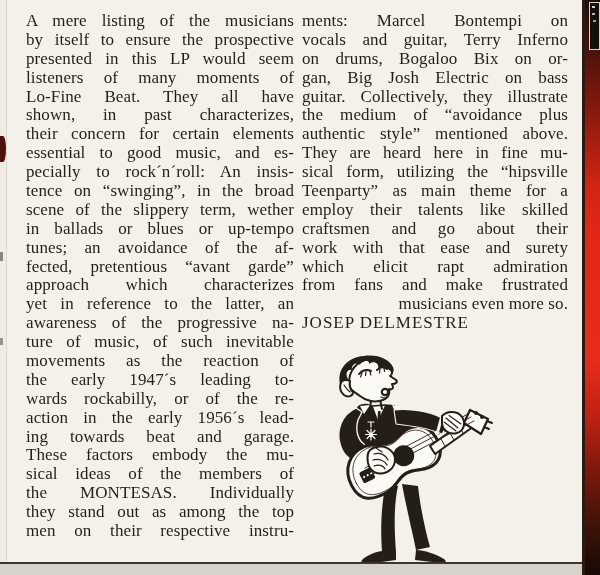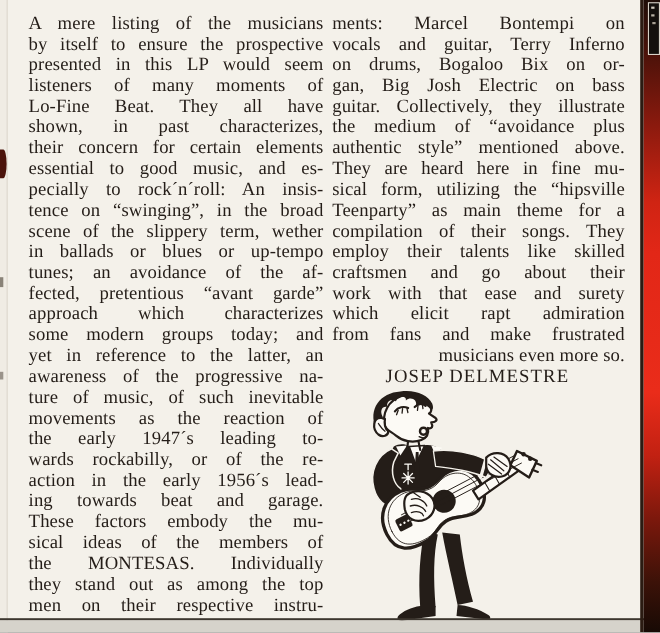--- a/index.html
+++ b/index.html
@@ -15,21 +15,21 @@
   .left-edge{position:absolute;left:0;top:0;bottom:0;width:6px;background:#f0ece4;border-right:1px solid #ddd8cc;}
   .left-blob{position:absolute;left:0;top:136px;width:6px;height:26px;background:#4b130b;border-radius:0 70% 70% 0;}
   .left-dash1{position:absolute;left:0;top:252px;width:3px;height:9px;background:#8a8378;}
   .left-dash2{position:absolute;left:0;top:338px;width:3px;height:7px;background:#9a938a;}
   
   .column{position:absolute;top:12px;font-size:17px;line-height:18.9px;letter-spacing:0.1px;}
   .column.left{left:26px;width:268px;}
   .column.right{left:302px;width:266px;}
   .tline{text-align:justify;text-align-last:justify;height:18.9px;white-space:normal;hyphens:none;}
   .tline-last{text-align:right;height:18.9px;}
-  .signature{text-align:center;height:18.9px;letter-spacing:1px;padding-right:2px;}
+  .signature{text-align:left;height:18.9px;letter-spacing:1px;padding-right:2px;}
   
   .bottom-line{position:absolute;left:0;right:14px;top:562px;height:2px;background:#3c362f;}
   .bottom-band{position:absolute;left:0;right:14px;top:564px;height:11px;background:var(--bottom_band,#d6d3cb);}
   
   .spine{
     position:absolute;right:0;top:0;bottom:0;width:15px;
     border-left:3px solid #2b1b12;
     background:linear-gradient(180deg,
       #1f0d07 0%, #54130a 10%, #8c1a0e 20%, #d02413 32%,
       var(--accent_red,#e82a19) 40%, #ea2c1a 62%, #c22112 72%,
@@ -65,21 +65,20 @@
       <div class="tline">shown, in past characterizes,</div>
       <div class="tline">their concern for certain elements</div>
       <div class="tline">essential to good music, and es-</div>
       <div class="tline">pecially to rock´n´roll: An insis-</div>
       <div class="tline">tence on “swinging”, in the broad</div>
       <div class="tline">scene of the slippery term, wether</div>
       <div class="tline">in ballads or blues or up-tempo</div>
       <div class="tline">tunes; an avoidance of the af-</div>
       <div class="tline">fected, pretentious “avant garde”</div>
       <div class="tline">approach which characterizes</div>
-      <div class="tline">some modern groups today; and</div>
       <div class="tline">yet in reference to the latter, an</div>
       <div class="tline">awareness of the progressive na-</div>
       <div class="tline">ture of music, of such inevitable</div>
       <div class="tline">movements as the reaction of</div>
       <div class="tline">the early 1947´s leading to-</div>
       <div class="tline">wards rockabilly, or of the re-</div>
       <div class="tline">action in the early 1956´s lead-</div>
       <div class="tline">ing towards beat and garage.</div>
       <div class="tline">These factors embody the mu-</div>
       <div class="tline">sical ideas of the members of</div>
@@ -93,21 +92,20 @@
         <div class="tline">ments: Marcel Bontempi on</div>
         <div class="tline">vocals and guitar, Terry Inferno</div>
         <div class="tline">on drums, Bogaloo Bix on or-</div>
         <div class="tline">gan, Big Josh Electric on bass</div>
         <div class="tline">guitar. Collectively, they illustrate</div>
         <div class="tline">the medium of “avoidance plus</div>
         <div class="tline">authentic style” mentioned above.</div>
         <div class="tline">They are heard here in fine mu-</div>
         <div class="tline">sical form, utilizing the “hipsville</div>
         <div class="tline">Teenparty” as main theme for a</div>
-        <div class="tline">compilation of their songs. They</div>
         <div class="tline">employ their talents like skilled</div>
         <div class="tline">craftsmen and go about their</div>
         <div class="tline">work with that ease and surety</div>
         <div class="tline">which elicit rapt admiration</div>
         <div class="tline">from fans and make frustrated</div>
       </div>
     <div class="tline-last">musicians even more so.</div>
     <div class="signature">JOSEP DELMESTRE</div>
   </div>
 

